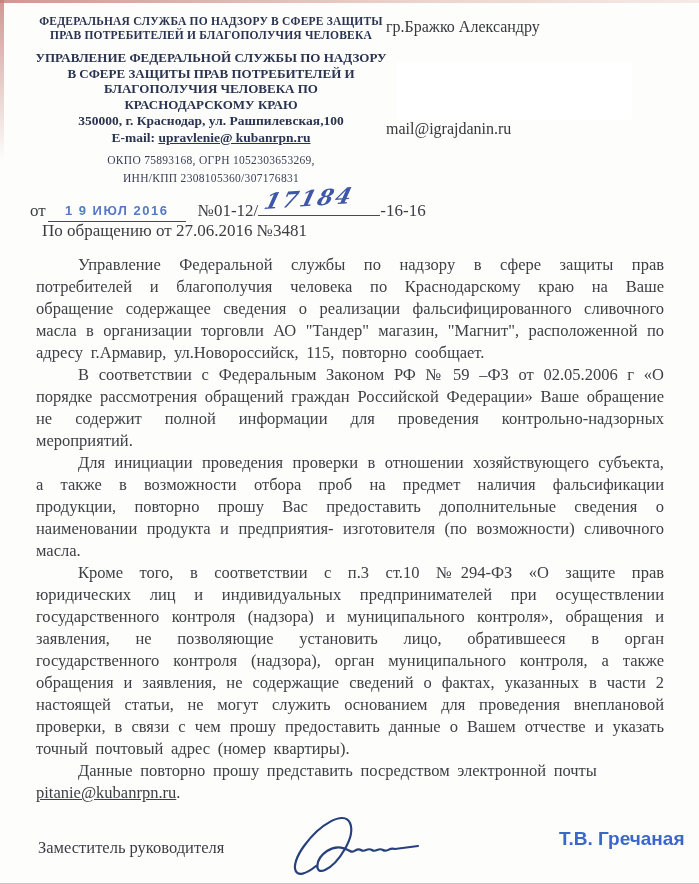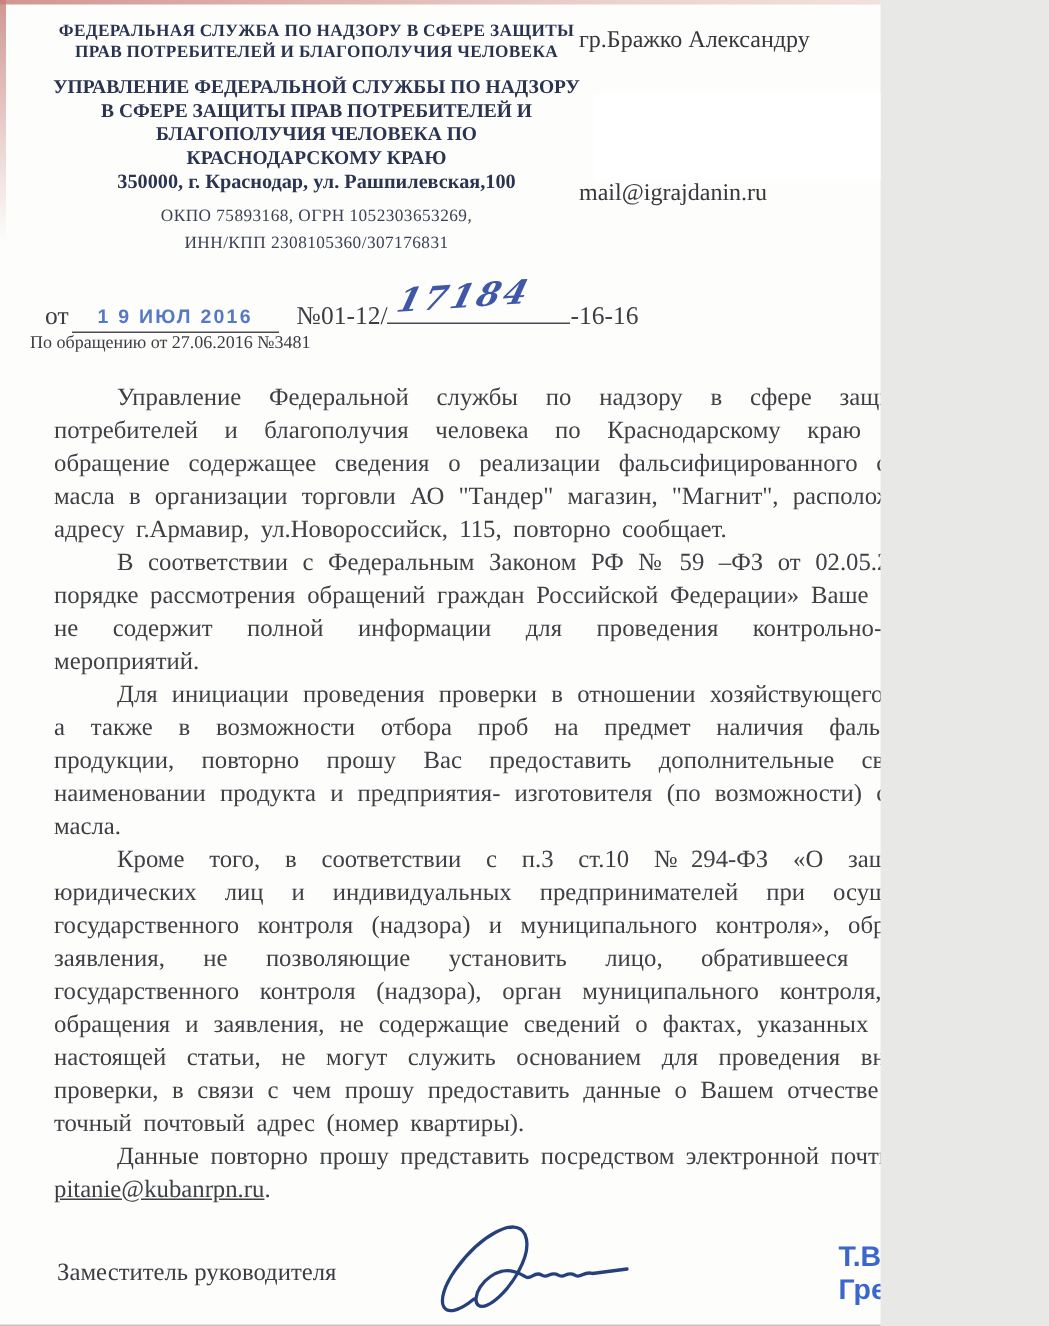--- a/index.html
+++ b/index.html
@@ -1,18 +1,18 @@
 <!DOCTYPE html>
 <html><head>
 <meta charset="utf-8">
 <style>
   html,body{margin:0;padding:0;background:#e8e8e6;}
   .page{
     position:relative;
-    width:587px;height:884px;
+    width:699px;height:884px;
     background:#fdfdfb;
     overflow:hidden;
     font-family:"Liberation Serif", serif;
     color:#3f4046;
     box-sizing:border-box;
   }
   
   .edge-top{position:absolute;left:0;top:0;width:699px;height:3px;
     background:linear-gradient(to right, rgba(198,125,120,.8), rgba(214,160,150,.45) 60%, rgba(214,160,150,.2));}
   .edge-left{position:absolute;left:0;top:0;width:4px;height:160px;
@@ -37,21 +37,21 @@
   .uline{display:inline-block;border-bottom:1.2px solid #4a4b52;vertical-align:baseline;}
   .stamp-slot{width:138px;text-align:center;position:relative;margin-left:2px;}
   .stamp{font-family:"Liberation Sans", sans-serif;font-weight:bold;font-size:13px;
     color:#5579c4;letter-spacing:1.5px;position:relative;top:-1px;}
   .num-prefix{margin-left:12px;}
   .hw-slot{width:122px;position:relative;height:18px;}
   .handwritten{position:absolute;left:8px;top:-12px;
     font-family:"DejaVu Serif", serif;font-style:italic;font-weight:bold;
     font-size:22px;color:#3f57a7;letter-spacing:2px;
     transform:skewX(-18deg) rotate(-4deg);}
-  .ref-line2{position:absolute;left:20px;top:221px;font-size:12px;color:#3c3d44;}
+  .ref-line2{position:absolute;left:42px;top:221px;font-size:17px;color:#3c3d44;}
 
   
   .body-text{position:absolute;left:36px;top:254px;width:628px;
     font-size:16.5px;line-height:22px;text-align:justify;text-align-last:left;
     word-spacing:3.5px;color:#3f4046;}
   .body-text p{margin:0;text-indent:42px;}
 
   
   .sig-title{position:absolute;left:38px;top:838px;font-size:16.5px;color:#3c3d44;}
   .sig-scribble{position:absolute;left:286px;top:804px;}
@@ -72,20 +72,21 @@
       <div>ПРАВ ПОТРЕБИТЕЛЕЙ И БЛАГОПОЛУЧИЯ ЧЕЛОВЕКА</div>
     </div>
     <div class="lh-dept">
       <div>УПРАВЛЕНИЕ ФЕДЕРАЛЬНОЙ СЛУЖБЫ  ПО НАДЗОРУ</div>
       <div>В СФЕРЕ  ЗАЩИТЫ ПРАВ ПОТРЕБИТЕЛЕЙ И</div>
       <div>БЛАГОПОЛУЧИЯ ЧЕЛОВЕКА ПО</div>
       <div>КРАСНОДАРСКОМУ КРАЮ</div>
     </div>
     <div class="lh-contact">
       <div>350000, г. Краснодар, ул. Рашпилевская,100</div>
+      <div><span>E-mail:</span> <span class="u">upravlenie@ kubanrpn.ru</span></div>
     </div>
     <div class="lh-codes">
       <div>ОКПО  75893168, ОГРН  1052303653269,</div>
       <div>ИНН/КПП   2308105360/307176831</div>
     </div>
   </div>
 
   <div class="recipient-name">гр.Бражко Александру</div>
   <div class="redaction-box"></div>
   <div class="recipient-email">mail@igrajdanin.ru</div>

